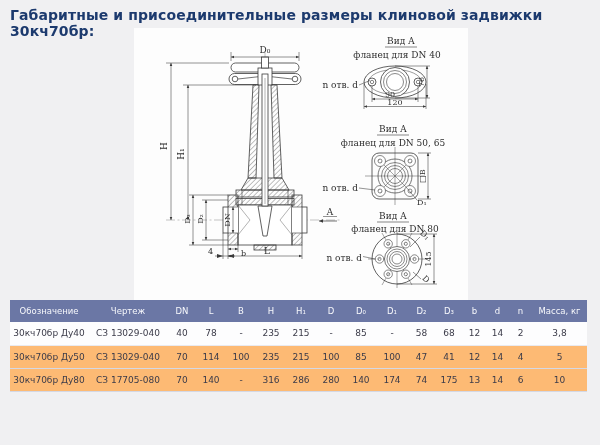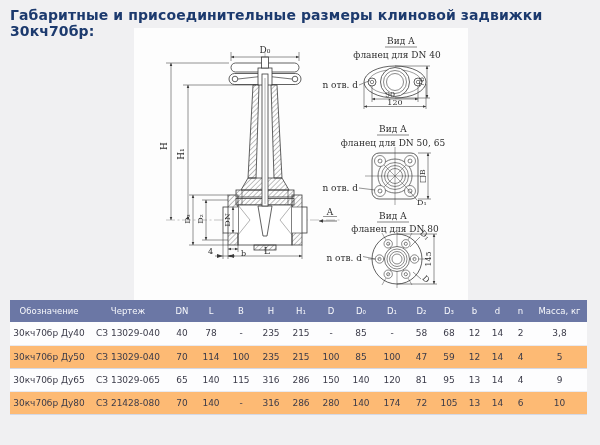--- a/index.html
+++ b/index.html
@@ -311,56 +311,38 @@
         <td>СЗ 13029-040</td>
         <td>70</td>
         <td>114</td>
         <td>100</td>
         <td>235</td>
         <td>215</td>
         <td>100</td>
         <td>85</td>
         <td>100</td>
         <td>47</td>
-        <td>59</td>
+        <td>41</td>
         <td>12</td>
         <td>14</td>
         <td>4</td>
         <td>5</td>
       </tr>
-      <tr>
-        <td>30кч70бр Ду65</td>
-        <td>СЗ 13029-065</td>
-        <td>65</td>
-        <td>140</td>
-        <td>115</td>
-        <td>316</td>
-        <td>286</td>
-        <td>150</td>
-        <td>140</td>
-        <td>120</td>
-        <td>81</td>
-        <td>95</td>
-        <td>13</td>
-        <td>14</td>
-        <td>4</td>
-        <td>9</td>
-      </tr>
       <tr class="alt">
         <td>30кч70бр Ду80</td>
-        <td>СЗ 21428-080</td>
+        <td>СЗ 17705-080</td>
         <td>70</td>
         <td>140</td>
         <td>-</td>
         <td>316</td>
         <td>286</td>
         <td>280</td>
         <td>140</td>
         <td>174</td>
-        <td>72</td>
-        <td>105</td>
+        <td>74</td>
+        <td>175</td>
         <td>13</td>
         <td>14</td>
         <td>6</td>
         <td>10</td>
       </tr>
     </tbody>
 </table>
 
 </body></html>

